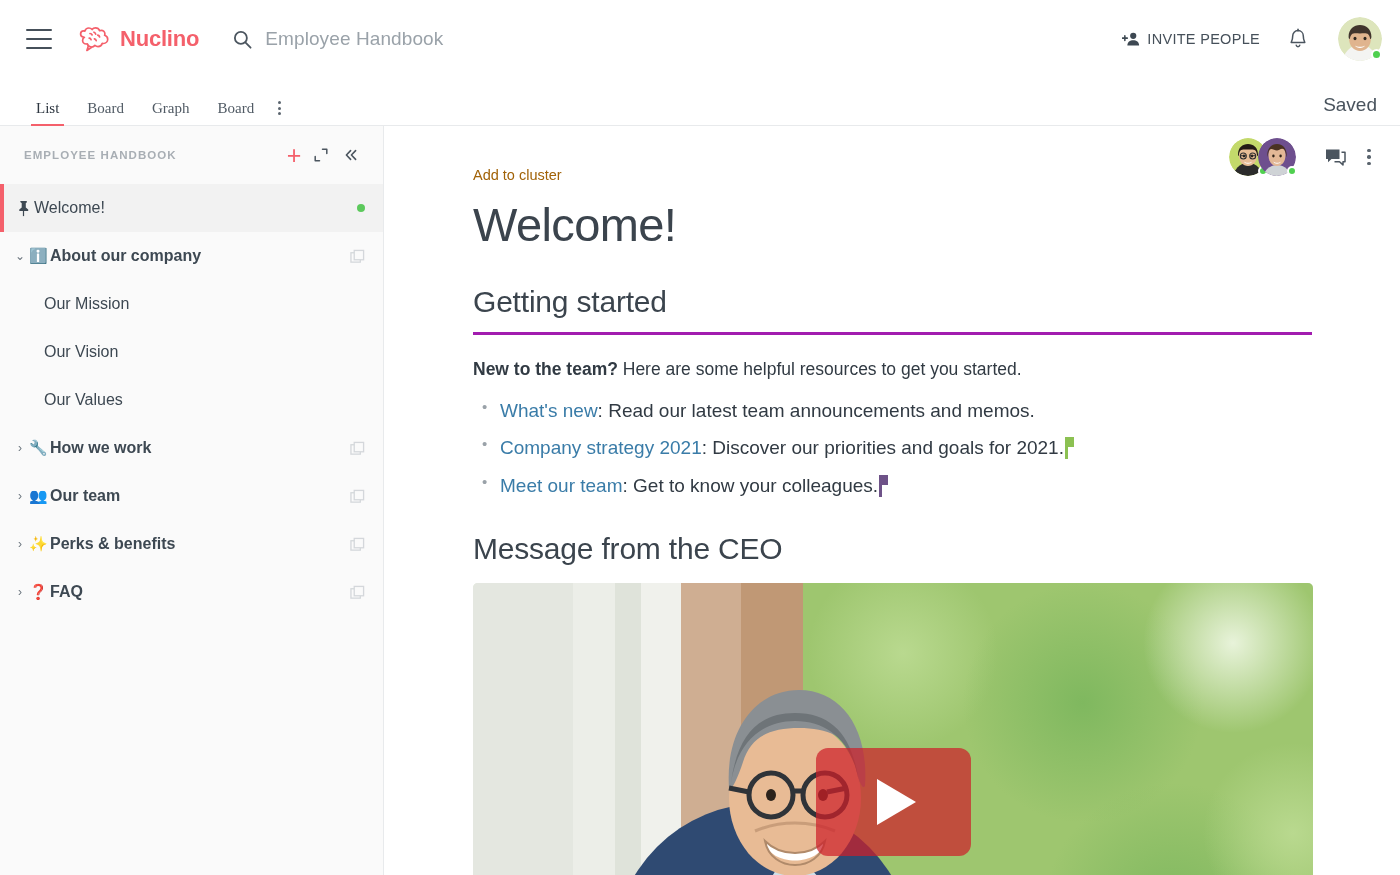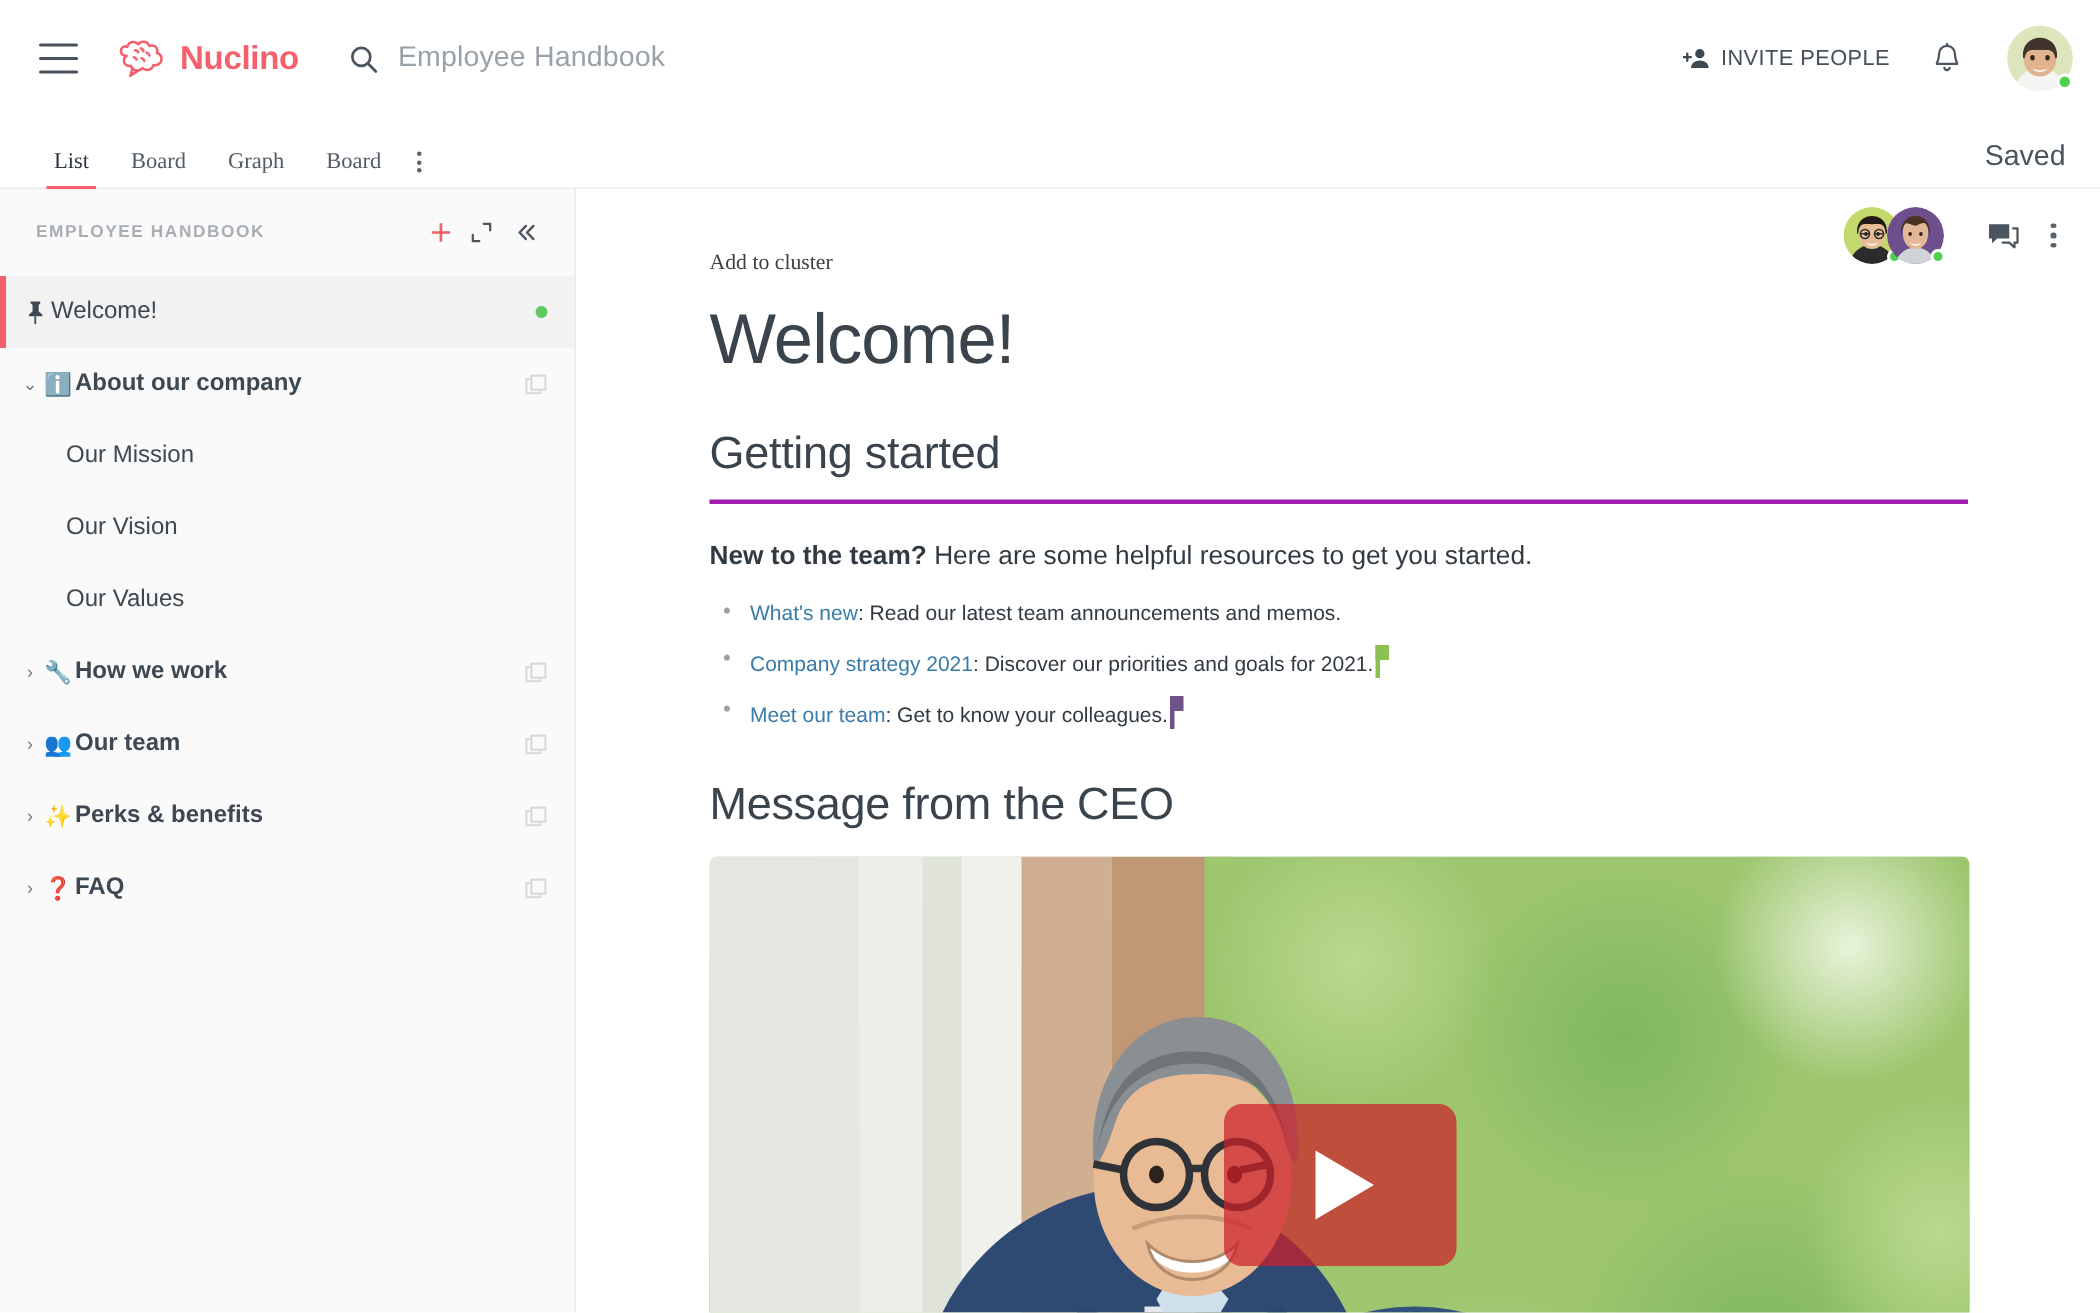--- a/index.html
+++ b/index.html
@@ -151,38 +151,38 @@
     position: absolute; right: -1px; bottom: 0px;
     width: 10px; height: 10px; border-radius: 50%;
     background: #4fd04f; border: 2px solid #fff;
   }
   .tool-btn { width: 34px; height: 34px; display: flex; align-items: center; justify-content: center; cursor: pointer; }
   .kebab { display: flex; flex-direction: column; gap: 3px; align-items: center; }
   .kebab i { width: 3.5px; height: 3.5px; border-radius: 50%; background: #5a646e; display: block; }
 
   .doc { padding: 40px 88px 0 89px; }
   .add-cluster {
-    font-size: 14.5px; color: #404040; cursor: pointer;
-    margin-bottom: 16px; display: inline-block; font-family: Liberation Serif, serif;
+    font-size: 14.5px; color: #a16207; cursor: pointer;
+    margin-bottom: 16px; display: inline-block;
   }
   h1.doc-title {
     font-size: 47px; font-weight: normal; color: #3b444d;
     letter-spacing: -0.6px; margin-bottom: 34px; line-height: 1.1;
   }
   h2.doc-h2 {
     font-size: 30px; font-weight: normal; color: #3b444d;
     letter-spacing: -0.2px; padding-bottom: 13px;
     border-bottom: 3px solid #a21caf; margin-bottom: 22px;
   }
   h2.doc-h2.nb { border-bottom: none; padding-bottom: 0; margin-bottom: 17px; }
   .para { font-size: 17.5px; color: #313a43; line-height: 1.45; margin-bottom: 16px; }
   .para b { font-weight: bold; }
   ul.doc-list { list-style: none; padding-left: 27px; margin-bottom: 34px; }
   ul.doc-list li {
-    font-size: 14px; color: #313a43; line-height: 1.33;
+    font-size: 19px; color: #313a43; line-height: 1.33;
     margin-bottom: 12px; position: relative;
   }
   ul.doc-list li::before {
     content: "•"; position: absolute; left: -18px; top: -1px;
     color: #9aa2a9; font-size: 15px;
   }
   .dlink { color: #3a7ca8; cursor: pointer; }
   .cursor-flag {
     display: inline-block; width: 9px; height: 22px;
     vertical-align: -5px; margin-left: 1px; position: relative;

